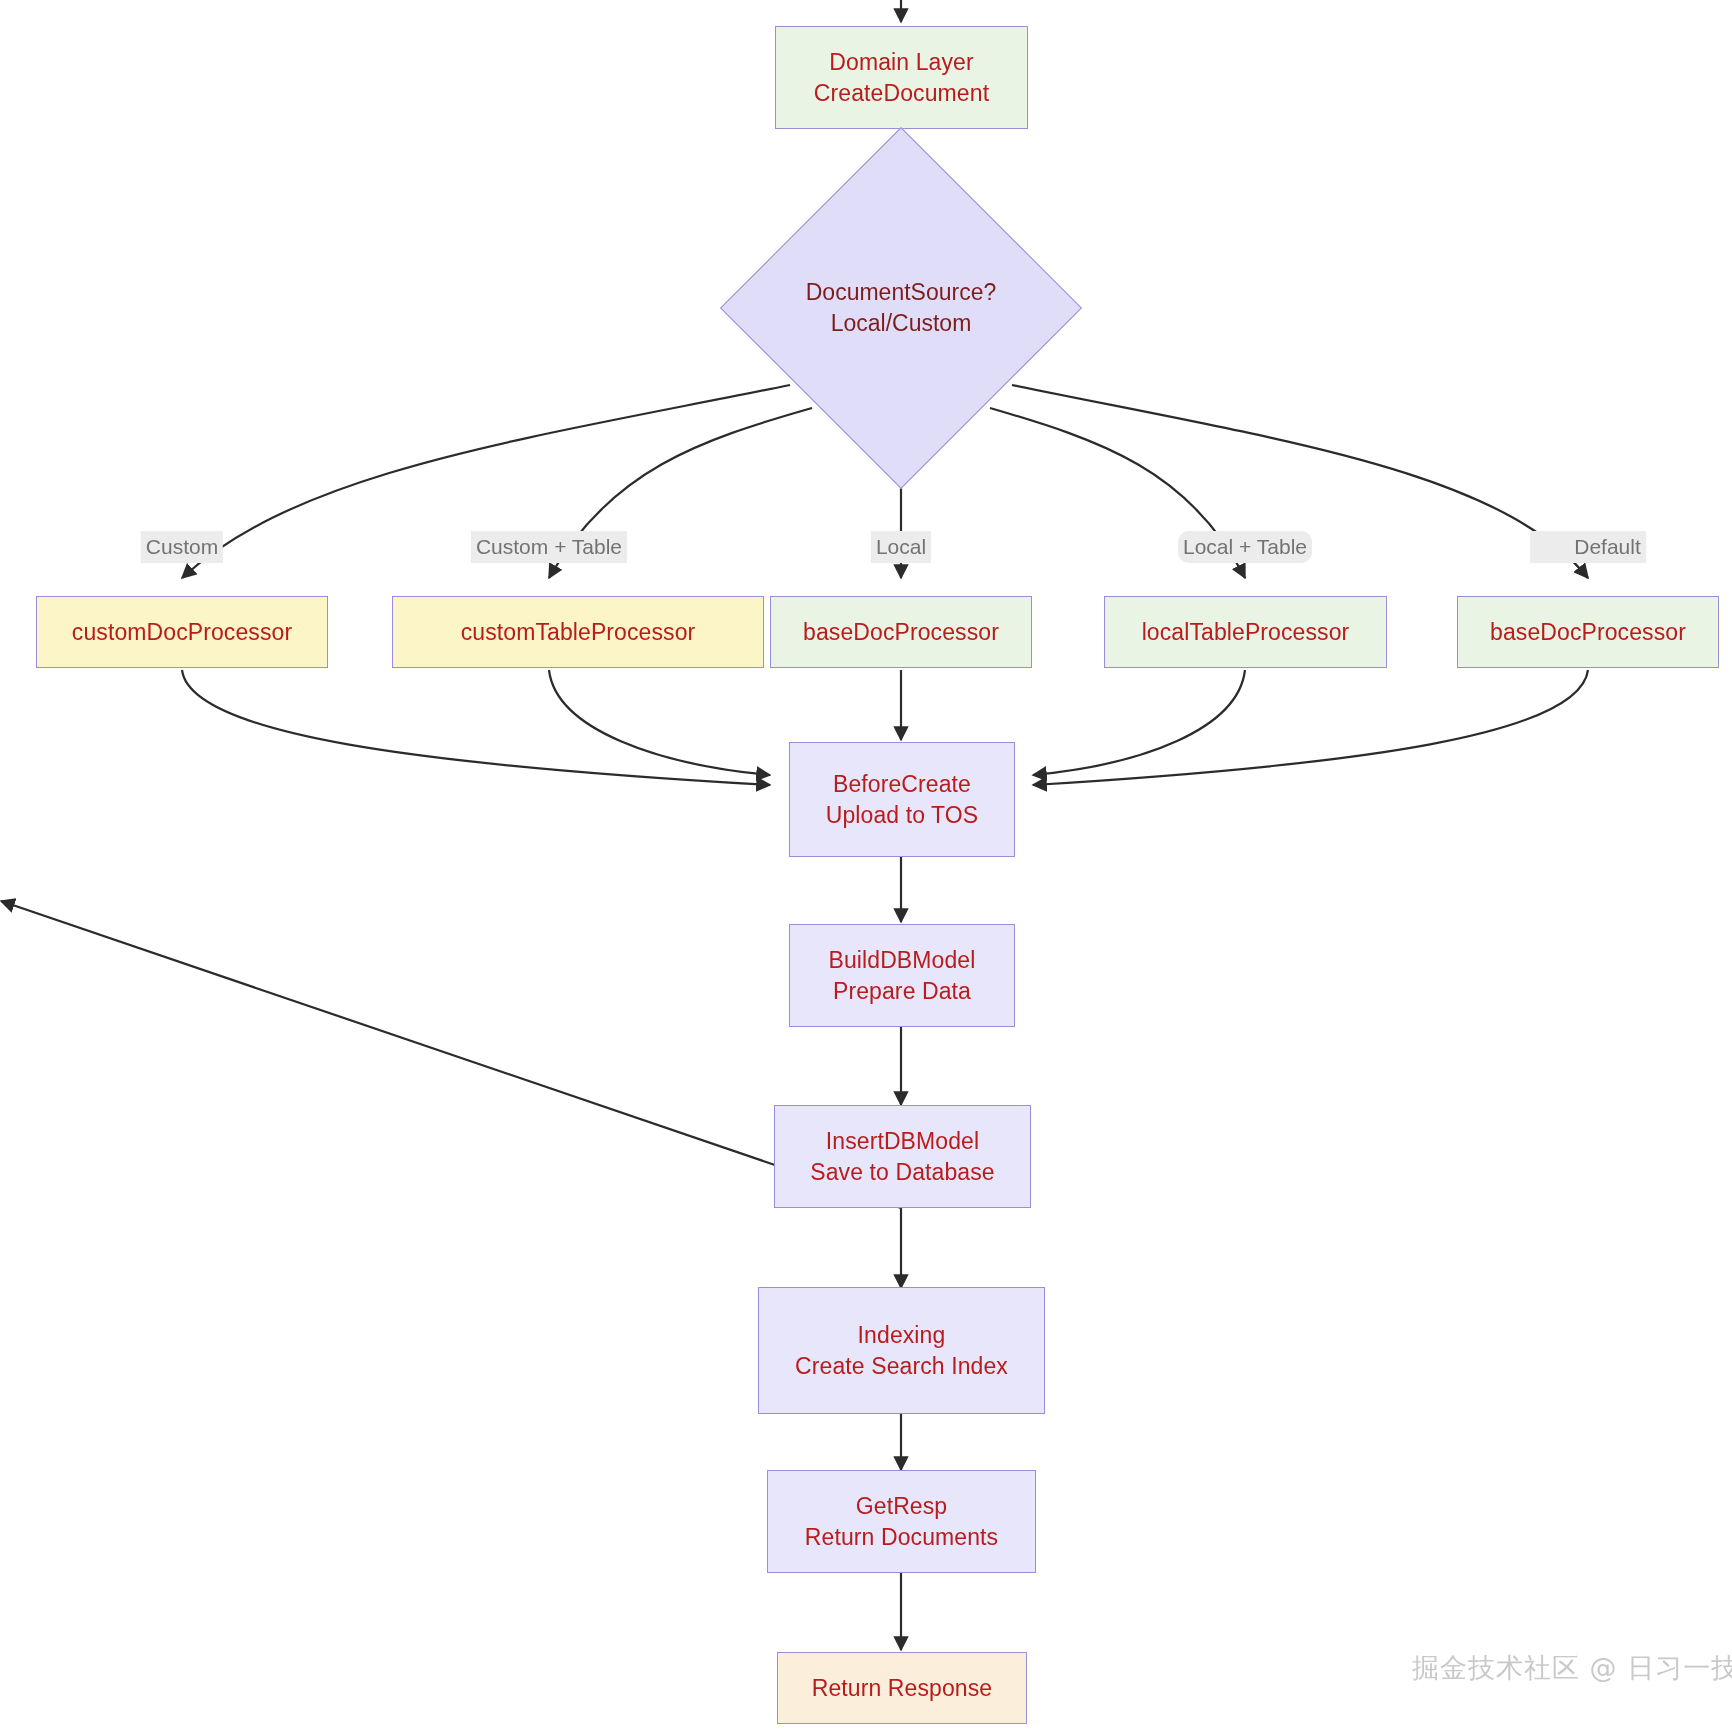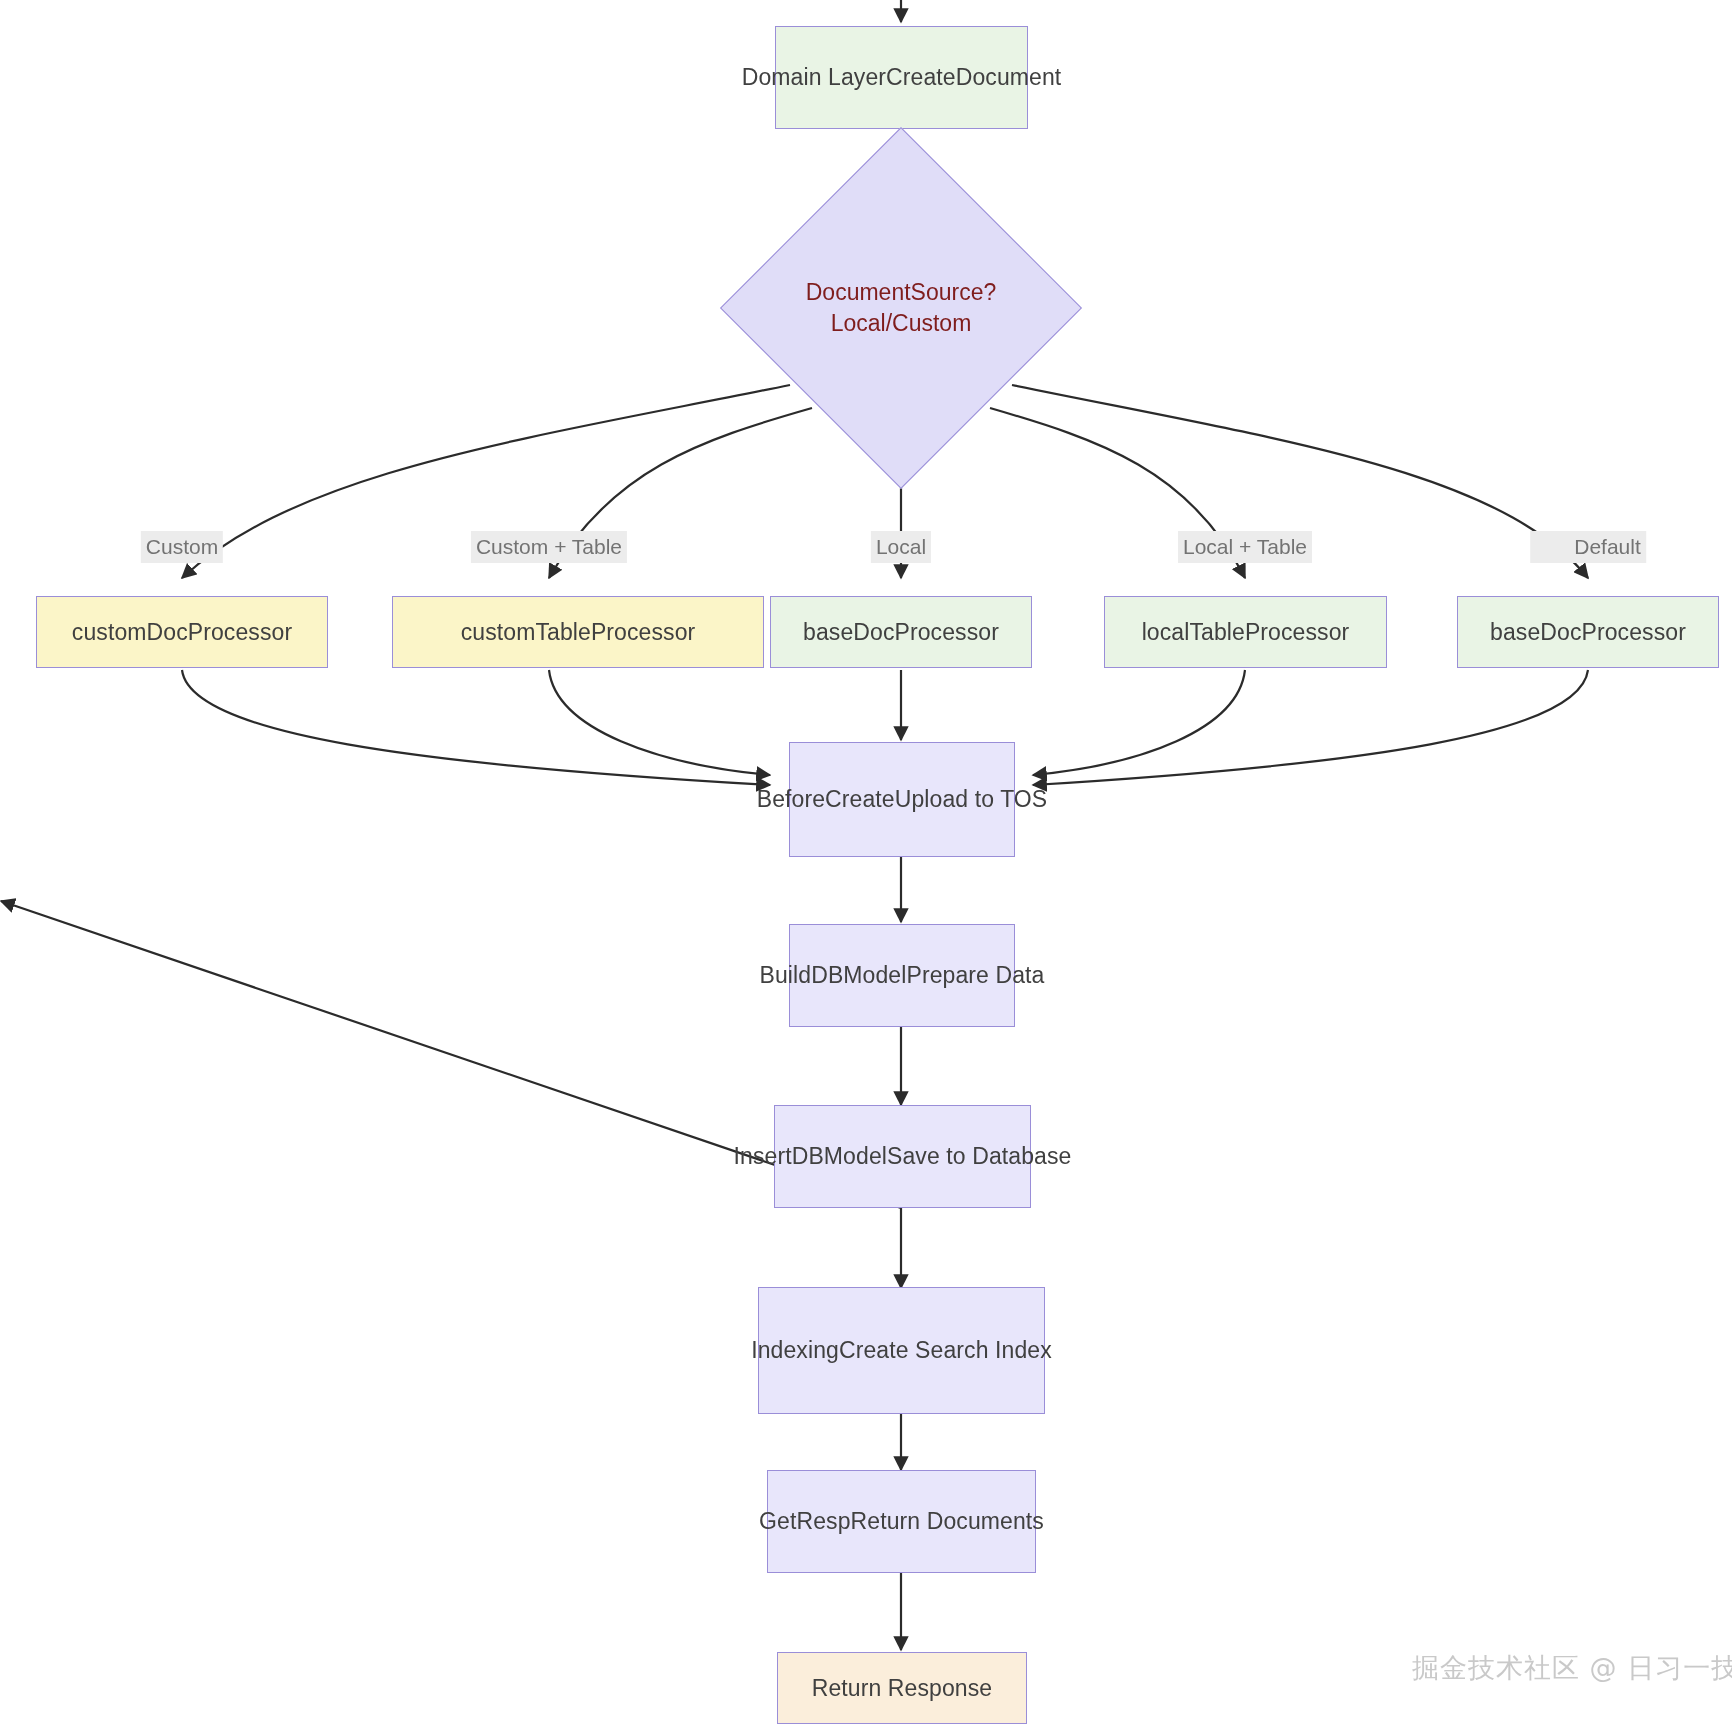--- a/index.html
+++ b/index.html
@@ -22,25 +22,25 @@
     left: 0;
     top: 0;
     width: 1732px;
     height: 1732px;
     pointer-events: none;
   }
   .node {
     position: absolute;
     box-sizing: border-box;
     display: flex;
-    flex-direction: row;
+    flex-direction: column;
     align-items: center;
     justify-content: center;
     border: 1.6px solid #9a8ed8;
-    color: #404040;
+    color: #b91c1c;
     font-size: 23px;
     line-height: 1.33;
     text-align: center;
     letter-spacing: 0.1px;
   }
   .node .ln { display: block; white-space: nowrap; }
   .fill-green  { background: #e9f4e5; }
   .fill-purple { background: #e8e6fb; }
   .fill-yellow { background: #fbf5c8; }
   .fill-peach  { background: #fbeedb; }
@@ -130,21 +130,21 @@
 
   <div class="diamond" style="left:773px; top:180px;"></div>
   <div class="diamond-label" style="left:773px; top:180px; width:256px; height:256px;">
     <span class="ln">DocumentSource?</span>
     <span class="ln">Local/Custom</span>
   </div>
 
   <div class="edge-label" style="left:182px; top:531px;">Custom</div>
   <div class="edge-label" style="left:549px; top:531px;">Custom + Table</div>
   <div class="edge-label" style="left:901px; top:531px;">Local</div>
-  <div class="edge-label" style="left:1245px; top:531px;">Local + Table</div>
+  <div class="edge-label" style="left:1245px; top:531px;border-radius:11px;">Local + Table</div>
   <div class="edge-label" style="left:1588px; top:531px;padding-left:44px;">Default</div>
 
   <div class="node fill-yellow" style="left:36px; top:596px; width:292px; height:72px;">
     <span class="ln">customDocProcessor</span>
   </div>
 
   <div class="node fill-yellow" style="left:392px; top:596px; width:372px; height:72px;">
     <span class="ln">customTableProcessor</span>
   </div>
 

